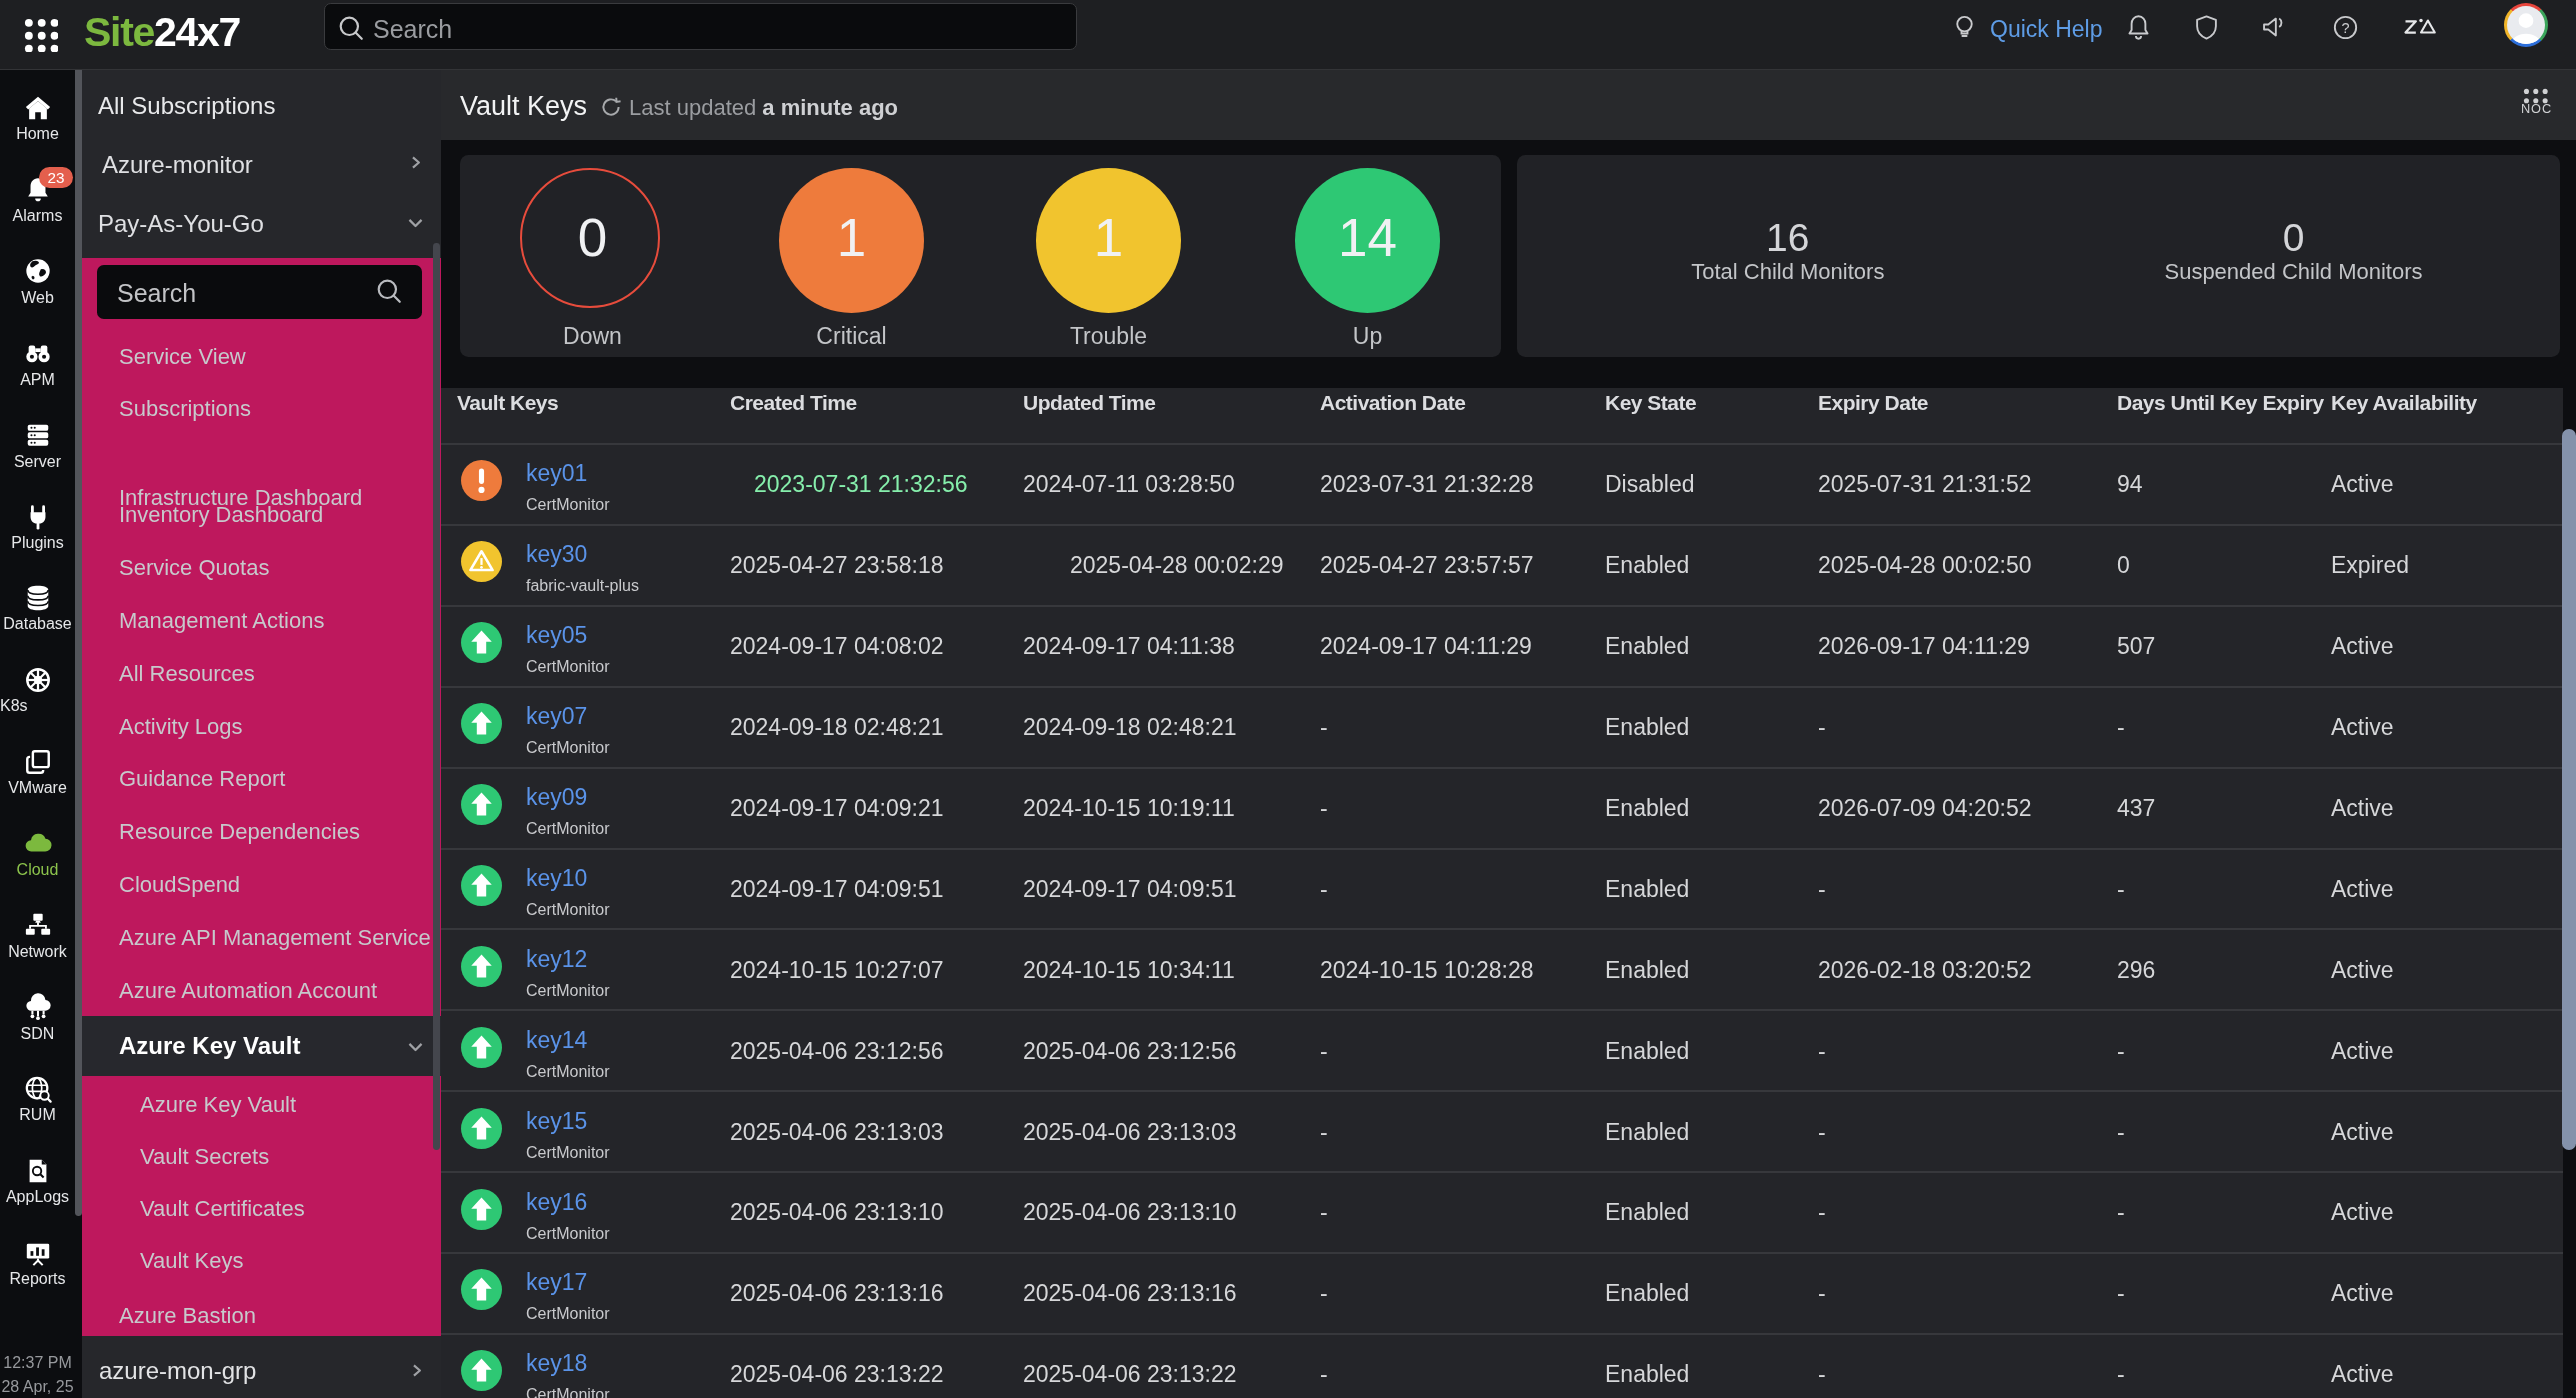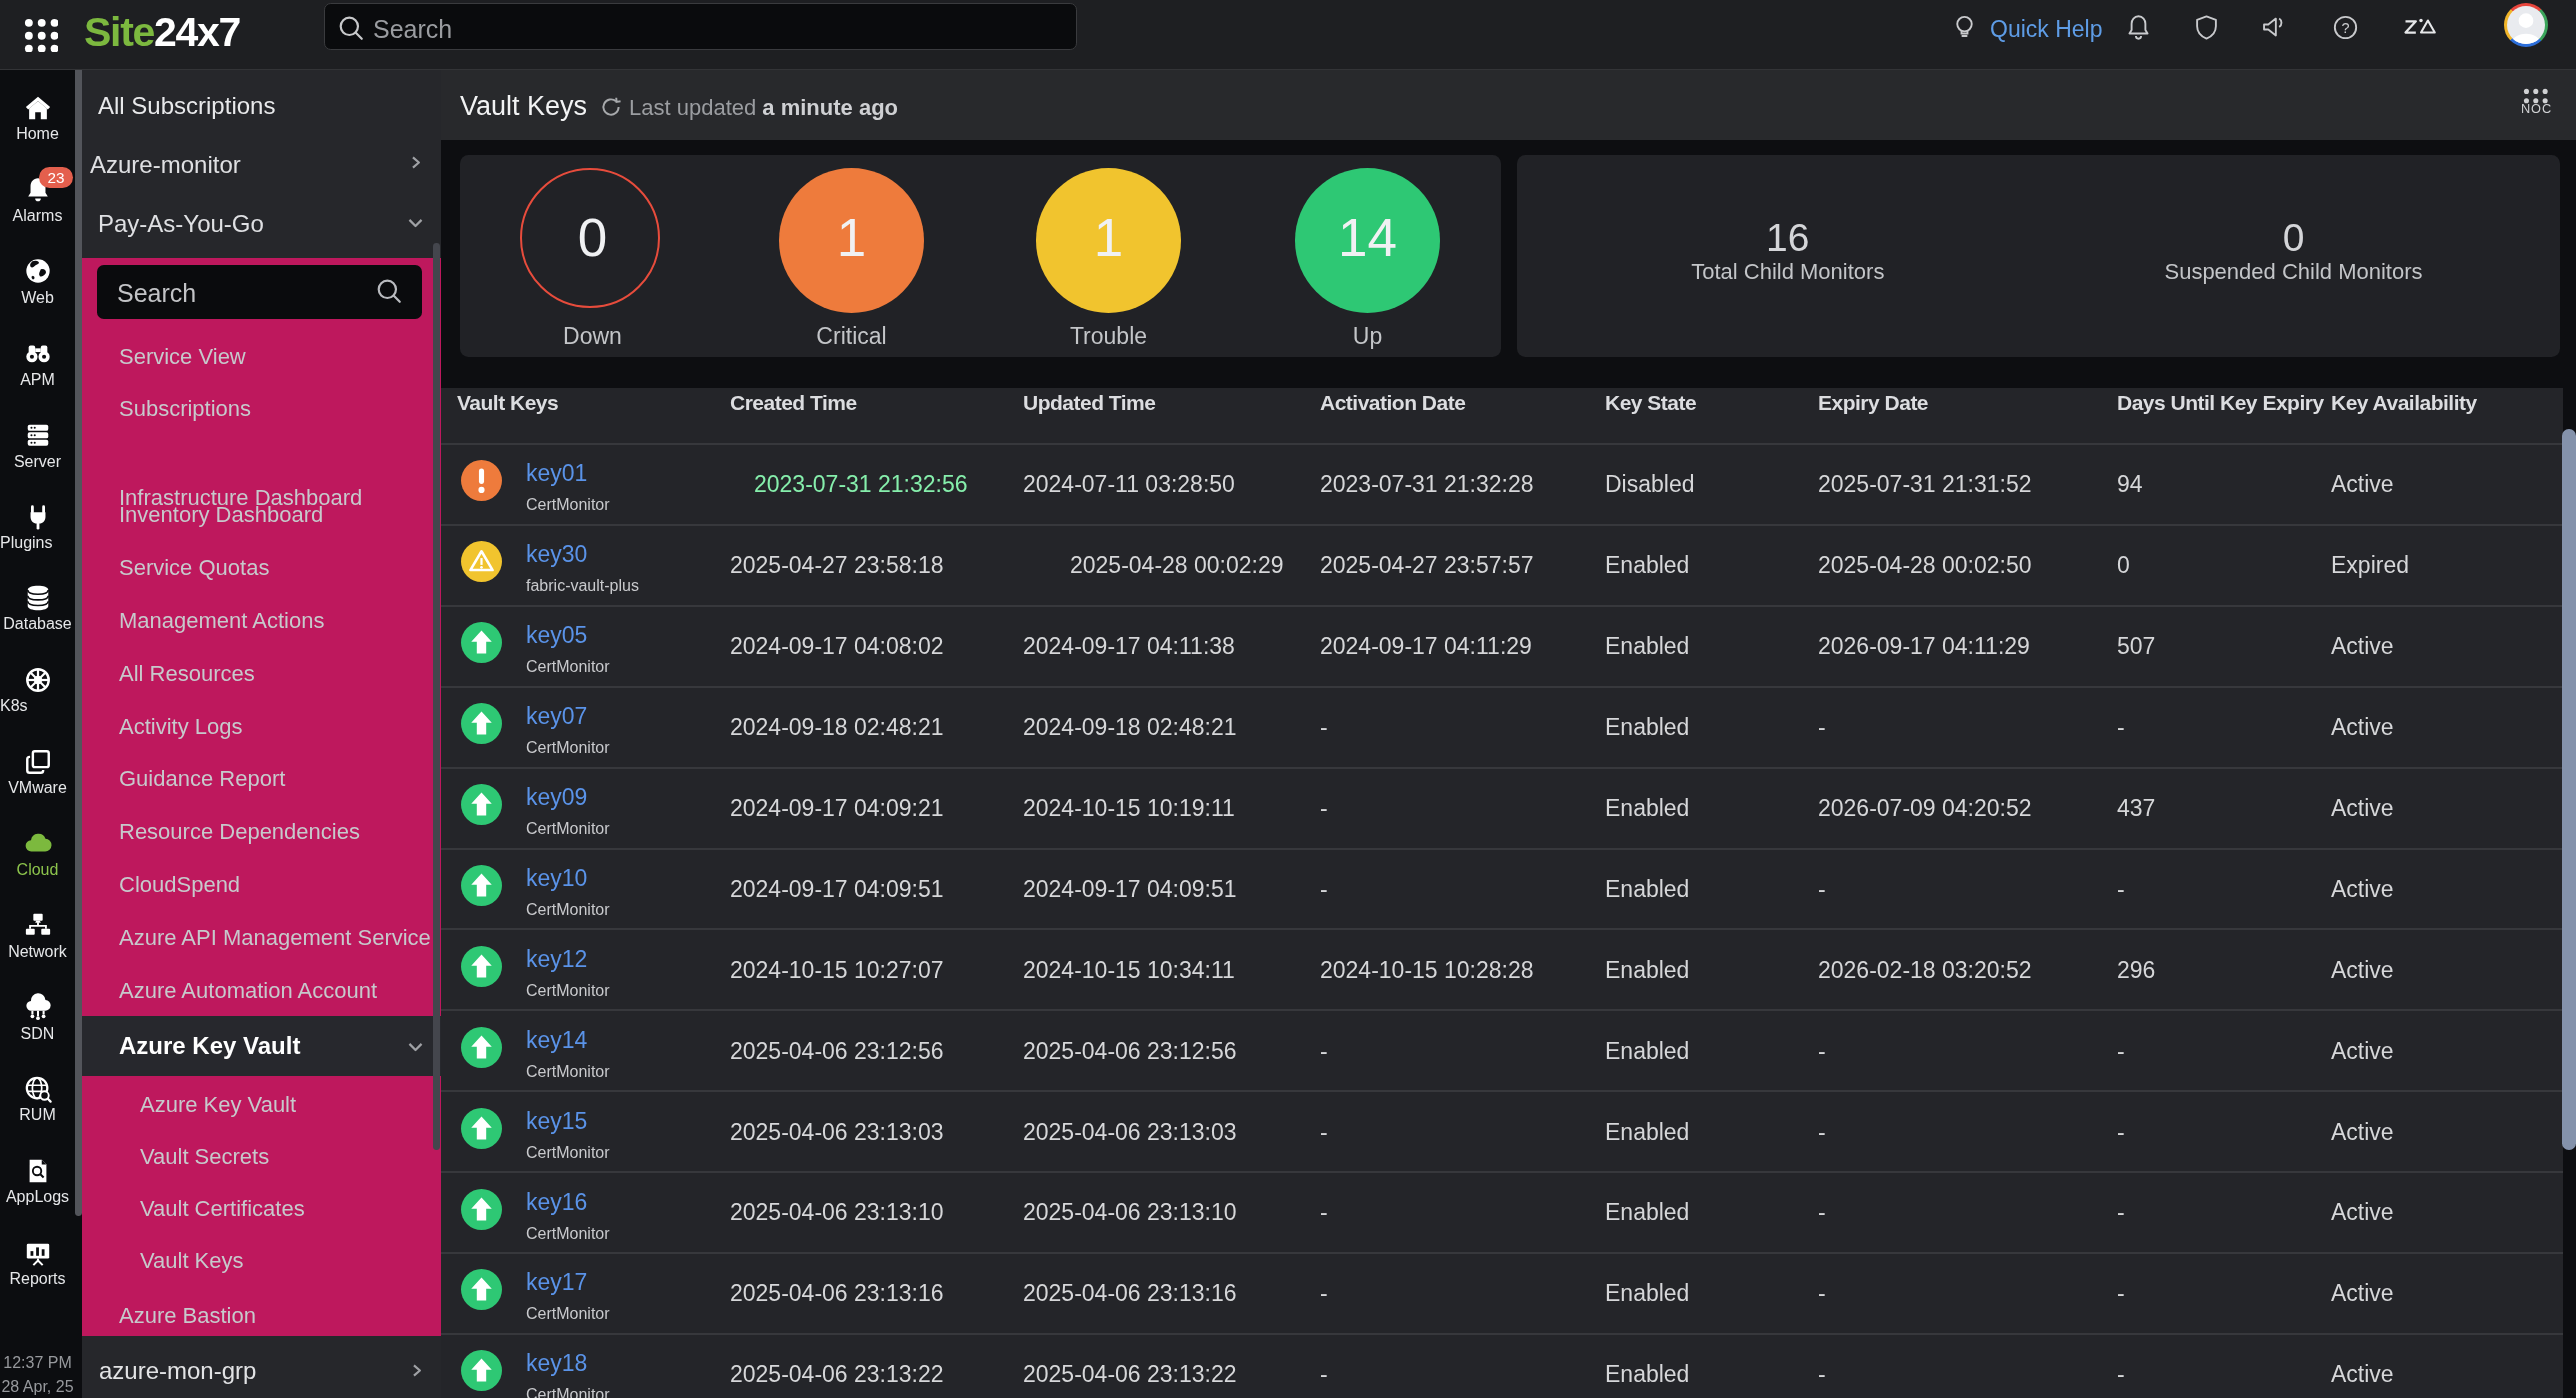--- a/index.html
+++ b/index.html
@@ -99,21 +99,21 @@
         <rect x="4" y="20" width="22" height="6.5" rx="2" fill="#fff"></rect>
         <circle cx="8" cy="23.2" r="1.1" fill="#0c0d10"></circle>
         <circle cx="11.5" cy="23.2" r="1.1" fill="#0c0d10"></circle>
       </svg></div>
     <div style="position:absolute;left:0;width:75px;top:453px;text-align:center;font-size:16px;color:#e6e7e9;">Server</div>
     <div style="position:absolute;left:0;width:75px;top:503px;height:31px;text-align:center;"><svg width="28" height="28" viewBox="0 0 30 30">
         <path d="M9 4 v6 M21 4 v6" stroke="#fff" stroke-width="3" stroke-linecap="round"></path>
         <path d="M7 10 H23 V15 C23 19 20 22 16.5 22 H13.5 C10 22 7 19 7 15 Z" fill="#fff"></path>
         <path d="M15 22 v5" stroke="#fff" stroke-width="3" stroke-linecap="round"></path>
       </svg></div>
-    <div style="position:absolute;left:0;width:75px;top:534px;text-align:left;font-size:16px;color:#e6e7e9;">Plugins</div>
+    <div style="position:absolute;left:0;width:75px;top:534px;text-align:center;font-size:16px;color:#e6e7e9;">Plugins</div>
     <div style="position:absolute;left:0;width:75px;top:584px;height:31px;text-align:center;"><svg width="28" height="28" viewBox="0 0 30 30">
         <path d="M4 6.5 C4 3.5 9 2 15 2 C21 2 26 3.5 26 6.5 V23.5 C26 26.5 21 28 15 28 C9 28 4 26.5 4 23.5 Z" fill="#fff"></path>
         <path d="M4 6.5 C4 9.5 9 11 15 11 C21 11 26 9.5 26 6.5" stroke="#0c0d10" stroke-width="1.8" fill="none"></path>
         <path d="M4 12.5 C4 15.5 9 17 15 17 C21 17 26 15.5 26 12.5" stroke="#0c0d10" stroke-width="1.8" fill="none"></path>
         <path d="M4 18.5 C4 21.5 9 23 15 23 C21 23 26 21.5 26 18.5" stroke="#0c0d10" stroke-width="1.8" fill="none"></path>
       </svg></div>
     <div style="position:absolute;left:0;width:75px;top:615px;text-align:center;font-size:16px;color:#e6e7e9;">Database</div>
     <div style="position:absolute;left:0;width:75px;top:666px;height:31px;text-align:center;"><svg width="28" height="28" viewBox="0 0 30 30">
         <circle cx="15" cy="15" r="11.5" stroke="#fff" stroke-width="2.6" fill="none"></circle>
         <line x1="15" y1="15" x2="26.5" y2="15.0" stroke="#fff" stroke-width="2.4"></line>
@@ -176,21 +176,21 @@
       </svg></div>
     <div style="position:absolute;left:0;width:75px;top:1270px;text-align:center;font-size:16px;color:#e6e7e9;">Reports</div>
     <div style="position:absolute;left:39px;top:167px;width:34px;height:21px;border-radius:11px;background:#e45f4d;color:#fff;font-size:15.3px;line-height:21px;text-align:center;">23</div>
     <div style="position:absolute;left:0;width:75px;top:1354px;text-align:center;font-size:16px;color:#97999d;">12:37 PM</div>
     <div style="position:absolute;left:0;width:75px;top:1378px;text-align:center;font-size:16px;color:#97999d;">28 Apr, 25</div>
   </div>
 
 <div style="position:absolute;left:82px;top:70px;width:359px;height:1329px;background:#be185d;overflow:hidden;text-align:right;">
   <div style="position:absolute;left:0;top:0;width:359px;height:188px;background:#26272b;"></div>
   <div style="position:absolute;left:16px;top:22px;font-size:24px;color:#e8e9eb;">All Subscriptions</div>
-  <div style="position:absolute;left:8px;top:81px;font-size:24px;color:#dfe0e3;">Azure-monitor</div>
+  <div style="position:absolute;left:20px;top:81px;font-size:24px;color:#dfe0e3;">Azure-monitor</div>
   <div style="position:absolute;left:325px;top:84px;"><svg width="17" height="17" viewBox="0 0 20 20" style="">
         <path d="M7 4 l7 6 l-7 6" stroke="#9fa1a5" stroke-width="2.6" fill="none" stroke-linejoin="round"></path>
       </svg></div>
   <div style="position:absolute;left:16px;top:140px;font-size:24px;color:#dfe0e3;">Pay-As-You-Go</div>
   <div style="position:absolute;left:324px;top:143px;"><svg width="19" height="19" viewBox="0 0 22 22" style="">
         <path d="M4 8 l7 7 l7 -7" stroke="#9fa1a5" stroke-width="2.6" fill="none" stroke-linejoin="round"></path>
       </svg></div>
   <div style="position:absolute;left:14.5px;top:195px;width:325px;height:54px;background:#0a0b0d;border-radius:6.8px;">
     <div style="position:absolute;left:20.5px;top:13.6px;font-size:25px;color:#c2c3c6;">Search</div>
     <div style="position:absolute;right:19px;top:12.8px;"><svg width="27" height="27" viewBox="0 0 32 32" style="">

